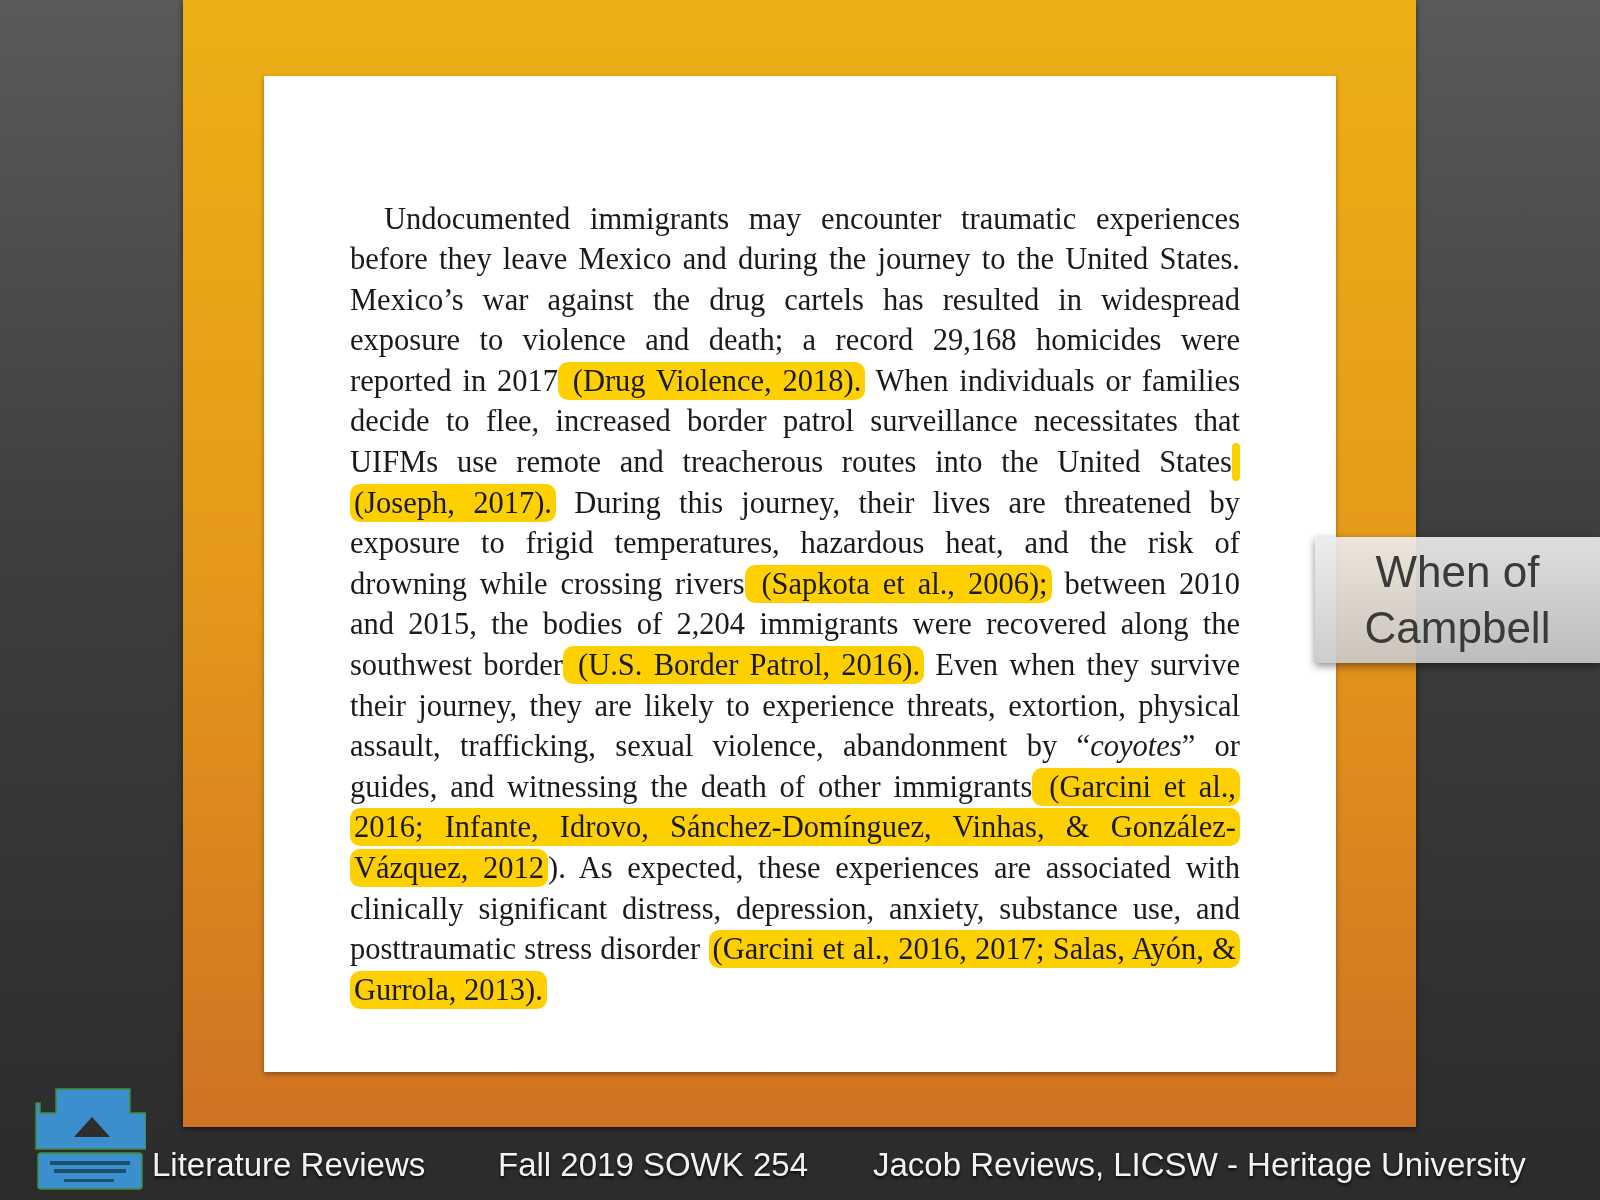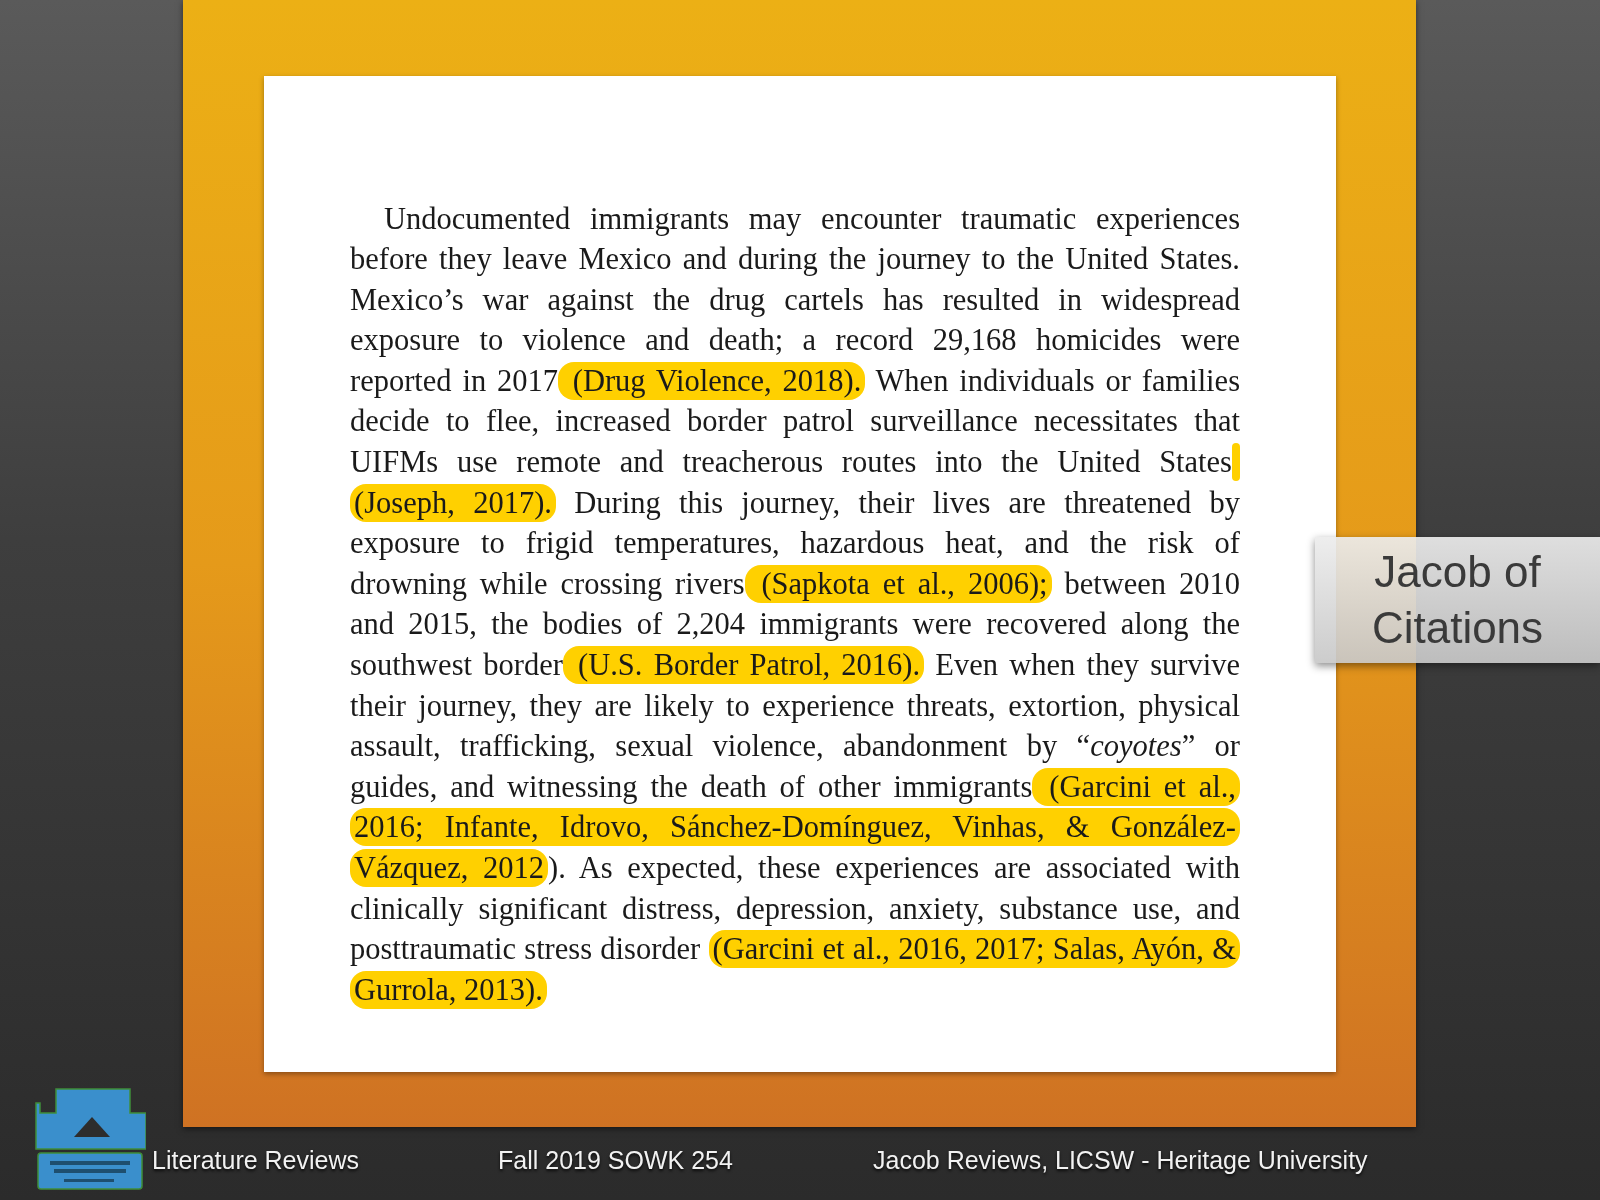--- a/index.html
+++ b/index.html
@@ -20,51 +20,51 @@
   }
   .text {
     position:absolute; left:86px; top:92px; width:890px;
     font-family: "Liberation Serif", serif;
     font-size:30.5px; line-height:40.6px; color:#1a1a1a;
     text-align: justify;
     text-indent: 34px;
   }
   .hl {
     background:#ffd000;
-    border-radius: 16px;
+    border-radius: 10px;
     padding: 2px 4px;
     -webkit-box-decoration-break: clone;
     box-decoration-break: clone;
   }
   .callout {
     position:absolute; left:1315px; top:537px; width:285px; height:126px;
     background: linear-gradient(180deg, rgba(236,236,236,0.92) 0%, rgba(200,200,200,0.92) 100%);
     box-shadow: 0 3px 8px rgba(0,0,0,0.45);
     display:flex; flex-direction:column; align-items:center; justify-content:center;
     color:#3a3a3a; font-size:44px; line-height:56px; text-align:center;
   }
   .footer {
     position:absolute; left:0; top:1140px; width:1600px; height:50px;
-    color:#f2f2f2; font-size:25px; text-shadow: 0 2px 3px rgba(0,0,0,0.8);
+    color:#f2f2f2; font-size:33px; text-shadow: 0 2px 3px rgba(0,0,0,0.8);
   }
   .footer span { position:absolute; top:6px; white-space:nowrap; }
   .logo { position:absolute; left:34px; top:1087px; width:112px; height:104px; }
 </style>
 </head>
 <body>
 
 <div class="frame"></div>
 
 <div class="page">
   <p class="text" id="para"><span>Undocumented immigrants may encounter traumatic experi­ences before they leave Mexico and during the journey to the United States. Mexico’s war against the drug cartels has resulted in widespread exposure to violence and death; a record 29,168 ho­micides were reported in 2017</span><span class="hl"> (Drug Violence, 2018).</span><span> When individuals or families decide to flee, increased border patrol surveillance necessitates that UIFMs use remote and treacherous routes into the United States</span><span class="hl"> (Joseph, 2017).</span><span> During this journey, their lives are threatened by exposure to frigid temperatures, haz­ardous heat, and the risk of drowning while crossing rivers</span><span class="hl"> (Sap­kota et al., 2006);</span><span> between 2010 and 2015, the bodies of 2,204 immigrants were recovered along the southwest border</span><span class="hl"> (U.S. Bor­der Patrol, 2016).</span><span> Even when they survive their journey, they are likely to experience threats, extortion, physical assault, trafficking, sexual violence, abandonment by “</span><span style="font-style: italic;">coyotes</span><span>” or guides, and wit­nessing the death of other immigrants</span><span class="hl"> (Garcini et al., 2016; Infante, Idrovo, Sánchez-Domínguez, Vinhas, &amp; González-Vázquez, 2012</span><span>). As expected, these experiences are associated with clini­cally significant distress, depression, anxiety, substance use, and posttraumatic stress disorder </span><span class="hl">(Garcini et al., 2016, 2017; Salas, Ayón, &amp; Gurrola, 2013).</span></p>
 </div>
 
 <div class="callout">
-  <div>Jacob of</div>
-  <div>Citations</div>
+  <div>When of</div>
+  <div>Campbell</div>
 </div>
 
 <svg class="logo" viewBox="0 0 112 104">
   <g fill="#3a8fcc" stroke="#3f8e3a" stroke-width="1.5">
     <path d="M2 30 L2 16 L6 16 L6 26 L22 26 L22 2 L96 2 L96 26 L112 26 L112 62 L2 62 Z"></path>
     <rect x="4" y="66" width="104" height="36" rx="3"></rect>
   </g>
   <path d="M40 50 L58 30 L76 50 Z" fill="#2d2d2d"></path>
   <g fill="#1e4f6f">
     <rect x="16" y="74" width="80" height="4"></rect>

